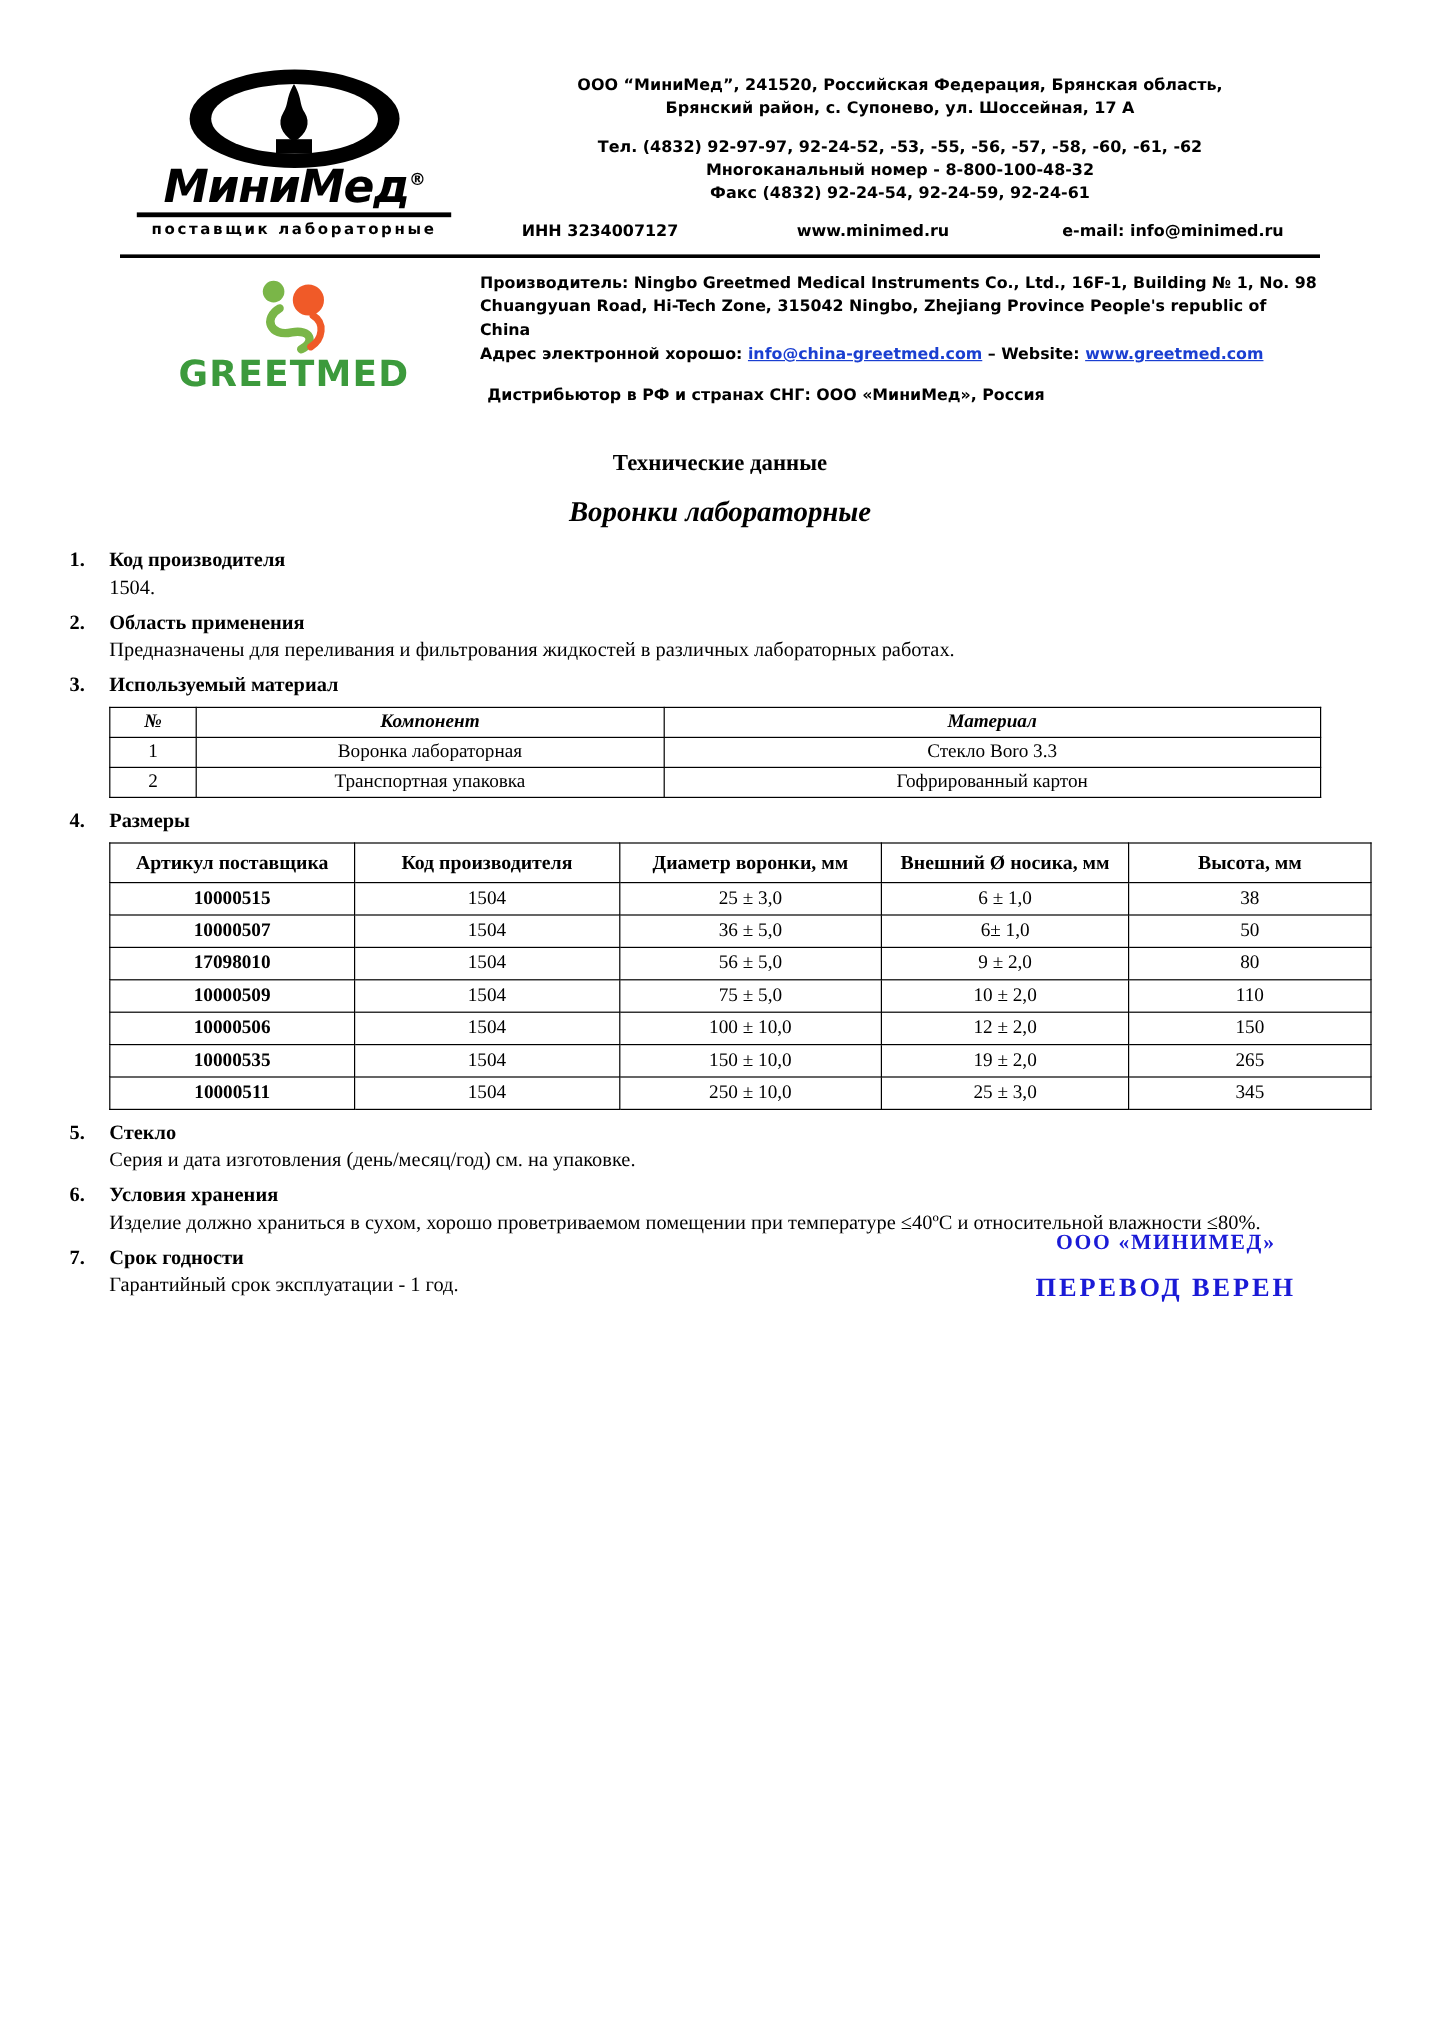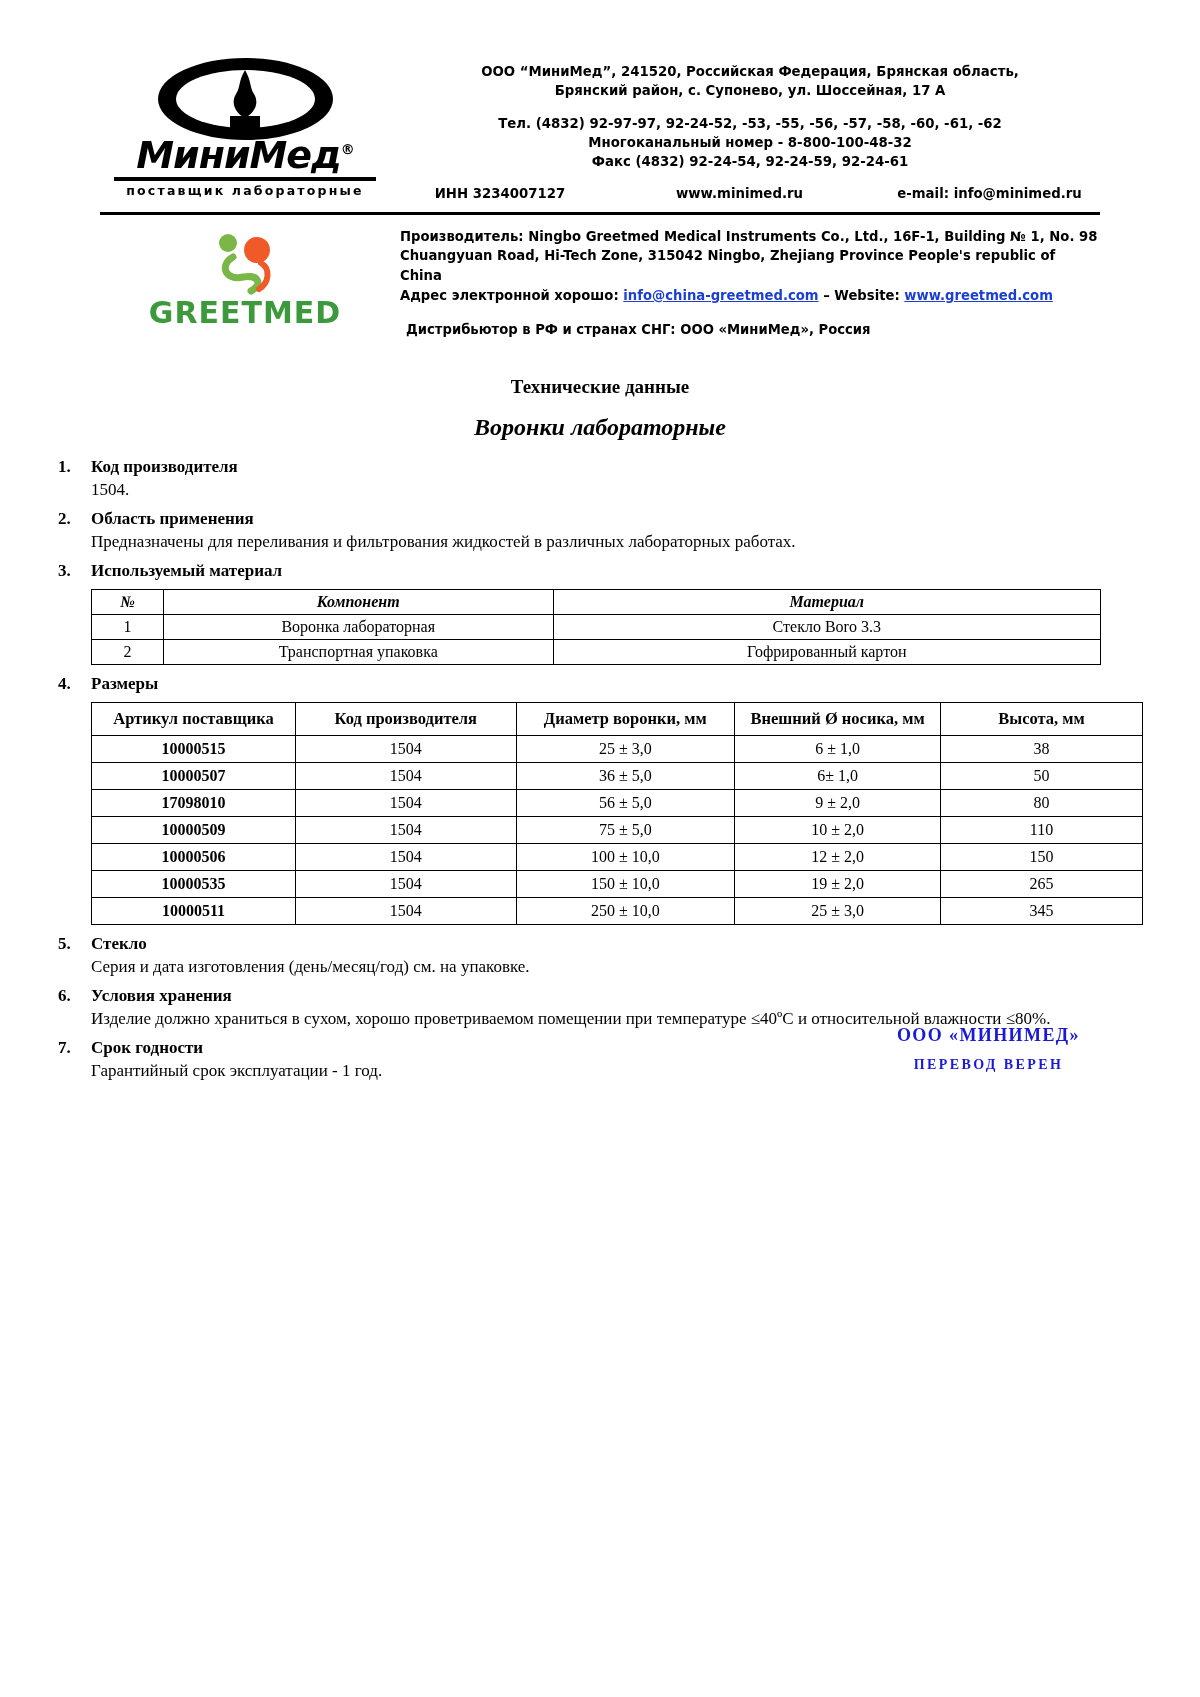--- a/index.html
+++ b/index.html
@@ -96,21 +96,21 @@
     font-family: "DejaVu Sans", sans-serif;
     font-size: 13.3px;
     font-weight: bold;
     line-height: 1.45;
     padding-top: 12px;
     text-align: center;
   }
   .contact-block .grp { margin-bottom: 13px; }
   .contact-row {
     display: flex;
-    gap: 12px;
+    gap: 0;
     margin-top: 4px;
   }
   .contact-row .c1 { width: 200px; }
   .contact-row .c2 { width: 255px; }
   .contact-row .c3 { flex: 1; }
 
   .hr-thick {
     border: none;
     border-top: 3px solid #000;
     margin: 8px 100px 0 100px;
@@ -252,21 +252,21 @@
     position: absolute;
     right: 120px;
     top: 1018px;
     color: #1a1ad6;
     font-family: Liberation Serif, serif;
     font-weight: bold;
     text-align: center;
     line-height: 1.9;
   }
   .stamp .l1 { font-size: 18px; letter-spacing: 1.4px; }
-  .stamp .l2 { font-size: 14px; letter-spacing: 2.4px; }
+  .stamp .l2 { font-size: 22px; letter-spacing: 2.4px; text-align: right; }
 </style>
 </head>
 <body>
 
 <div class="page">
 
   <div class="letterhead">
     <div class="logo-minimed">
       <div class="mm-ellipse">
         <svg class="mm-flame" viewBox="0 0 54 62">

